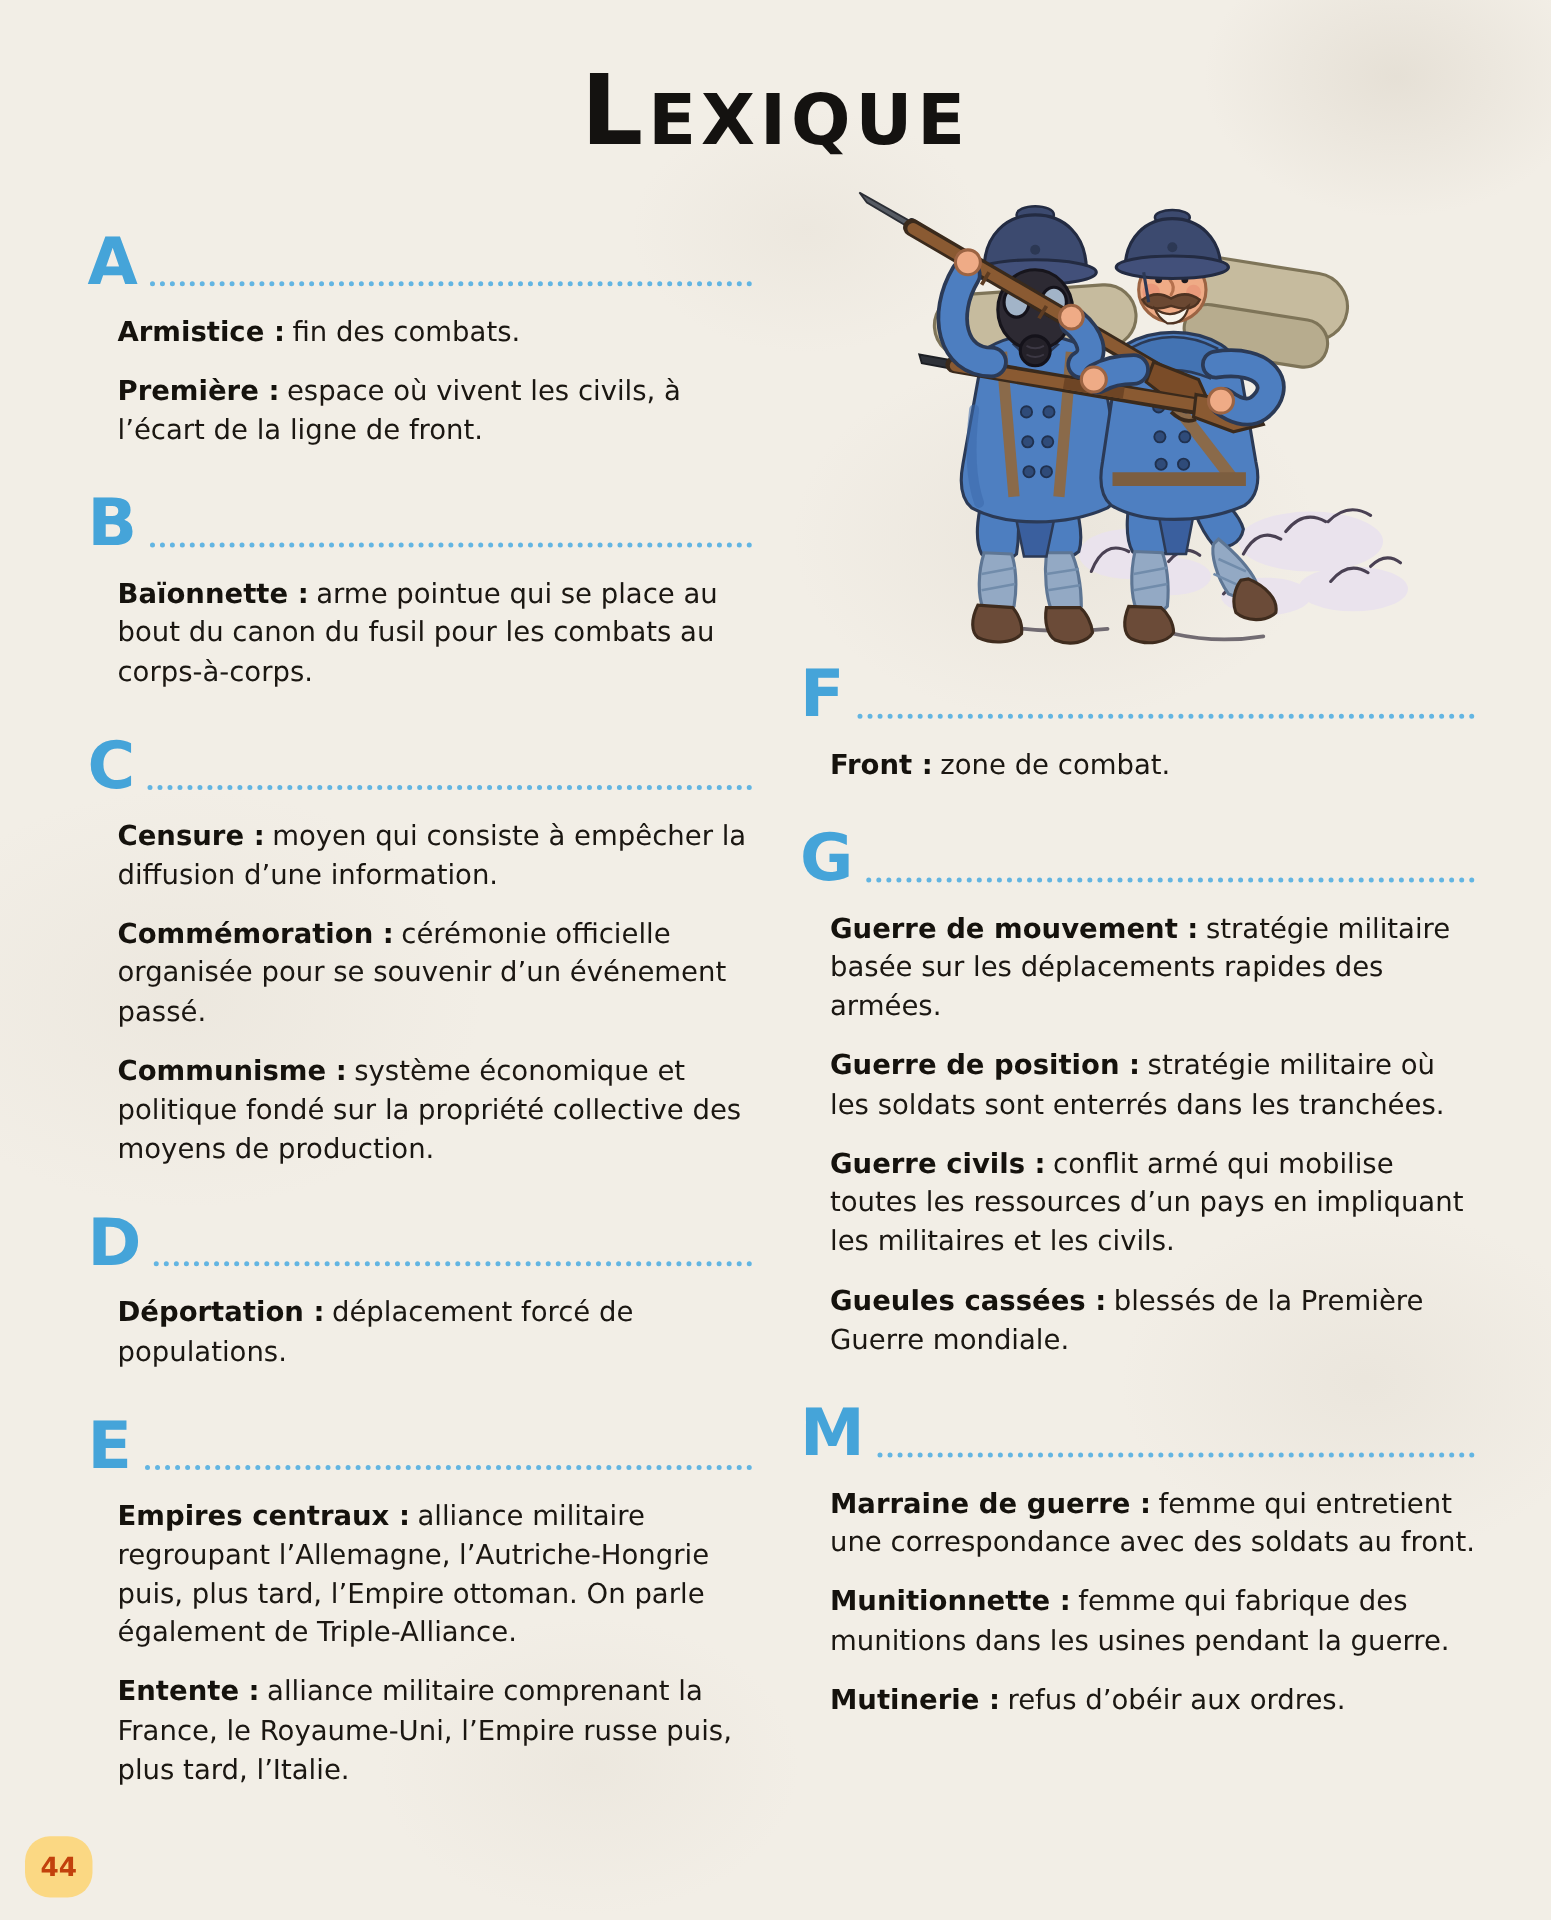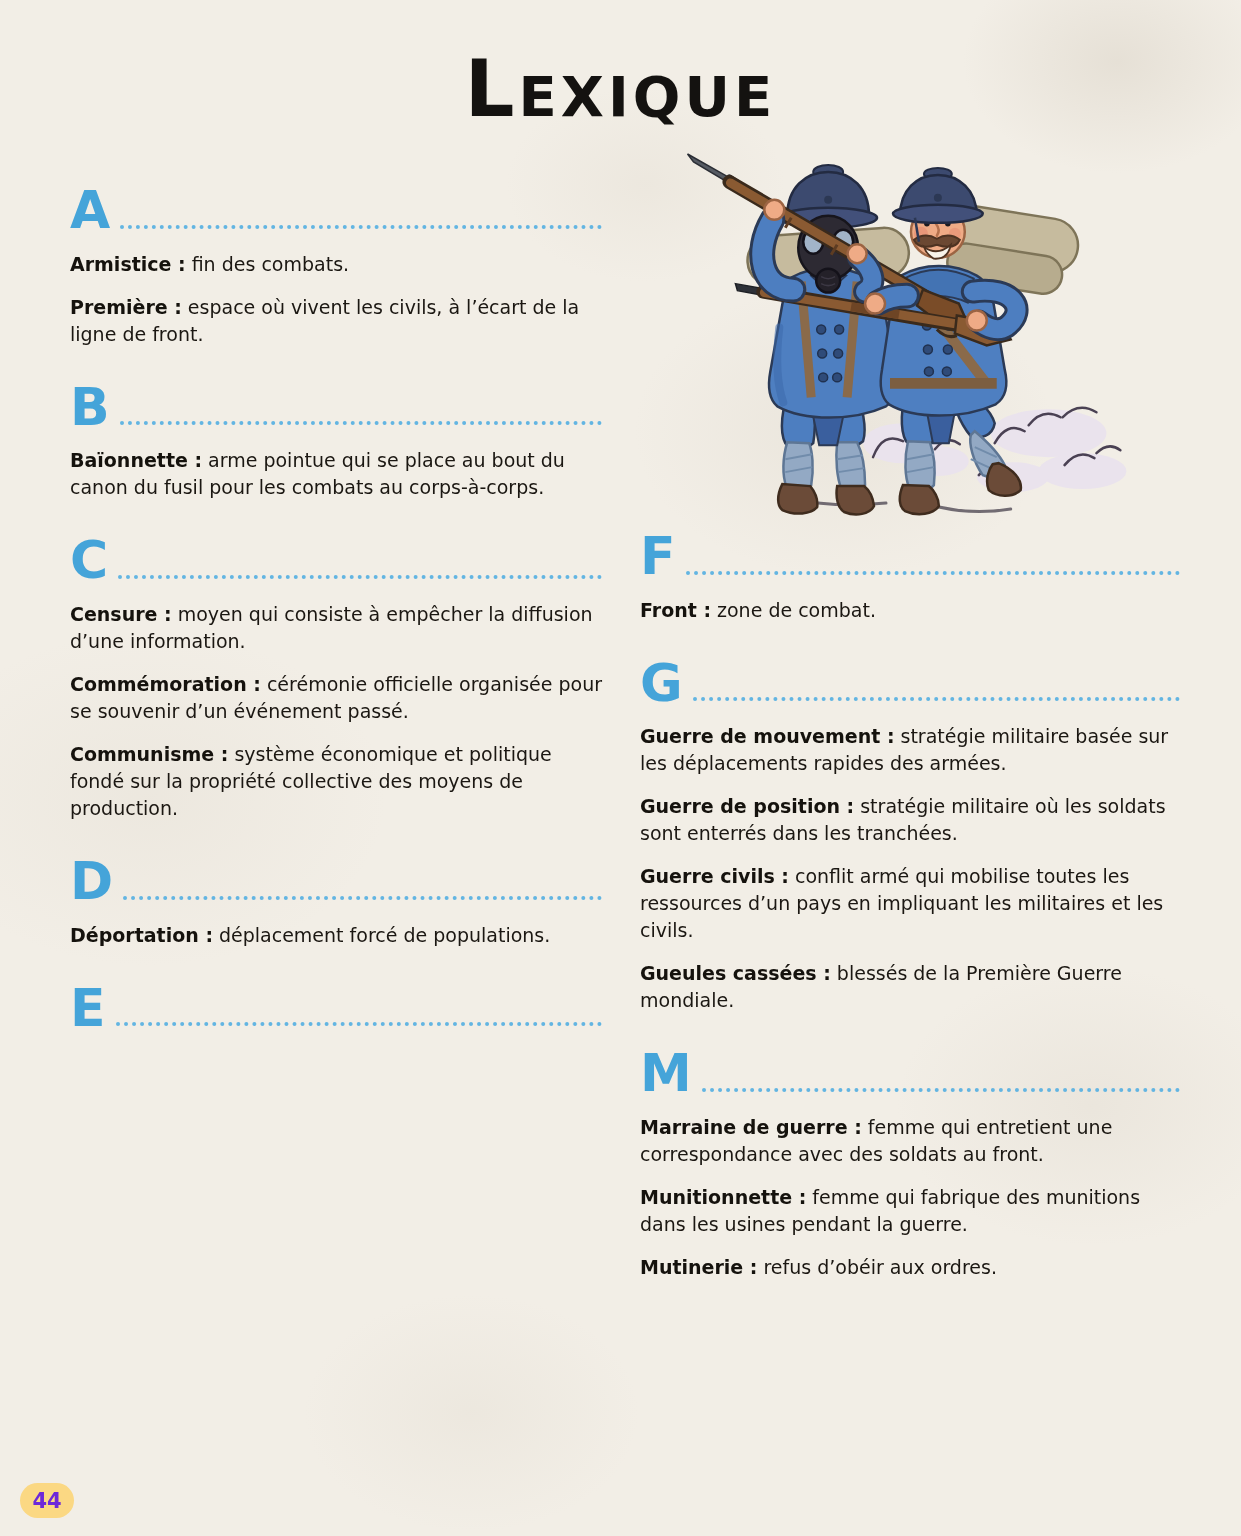--- a/index.html
+++ b/index.html
@@ -38,30 +38,30 @@
   .illustration { width:502px; height:374px; margin:0 0 10px 0; }
 
   .section { margin-bottom:37px; }
   .letter-row { display:flex; align-items:flex-end; gap:10px; margin-bottom:17px; }
   .letter {
     font-size:52px; line-height:.88; font-weight:700;
     color:#45a4d9;
   }
   .rule { flex:1; border-bottom:4px dotted #63b5e2; margin-bottom:5px; }
 
-  .entry { margin-bottom:16px; font-size:19px; line-height:1.42; }
+  .entry { margin-bottom:16px; font-size:22px; line-height:1.42;margin-left:24px; }
   .term { font-weight:700; margin-right:6px; color:#15120d; }
   .def  { color:#1b1712; }
 
   .page-badge {
     position:absolute; left:20px; bottom:18px;
-    width:54px; height:35px; border-radius:20px;
+    width:54px; height:49px; border-radius:20px;
     background:#fbd883;
     display:flex; align-items:center; justify-content:center;
-    font-size:21px; font-weight:700; color:#6d28d9;
+    font-size:21px; font-weight:700; color:#c2410c;
   }
 </style>
 </head>
 <body>
 
 <div class="page">
 
   <h1 class="page-title">Lexique</h1>
 
   <div class="col col-left">
@@ -99,20 +99,22 @@
         <span class="rule"></span>
       </div>
       <p class="entry"><span class="term">Déportation :</span><span class="def">déplacement forcé de populations.</span></p>
     </div>
 
     <div class="section">
       <div class="letter-row">
         <span class="letter">E</span>
         <span class="rule"></span>
       </div>
+      <p class="entry"><span class="term">Empires centraux :</span><span class="def">alliance militaire regroupant l’Allemagne, l’Autriche-Hongrie puis, plus tard, l’Empire ottoman. On parle également de Triple-Alliance.</span></p>
+      <p class="entry"><span class="term">Entente :</span><span class="def">alliance militaire comprenant la France, le Royaume-Uni, l’Empire russe puis, plus tard, l’Italie.</span></p>
     </div>
   </div>
 
   <div class="col col-right">
 
     
     <svg class="illustration" viewBox="0 0 500 375" role="img" aria-label="Deux soldats français de la Première Guerre mondiale courant avec leurs fusils à baïonnette, l’un portant un masque à gaz">
 
       <g>
         <ellipse cx="262" cy="298" rx="40" ry="20" fill="#eae3ed"></ellipse>

